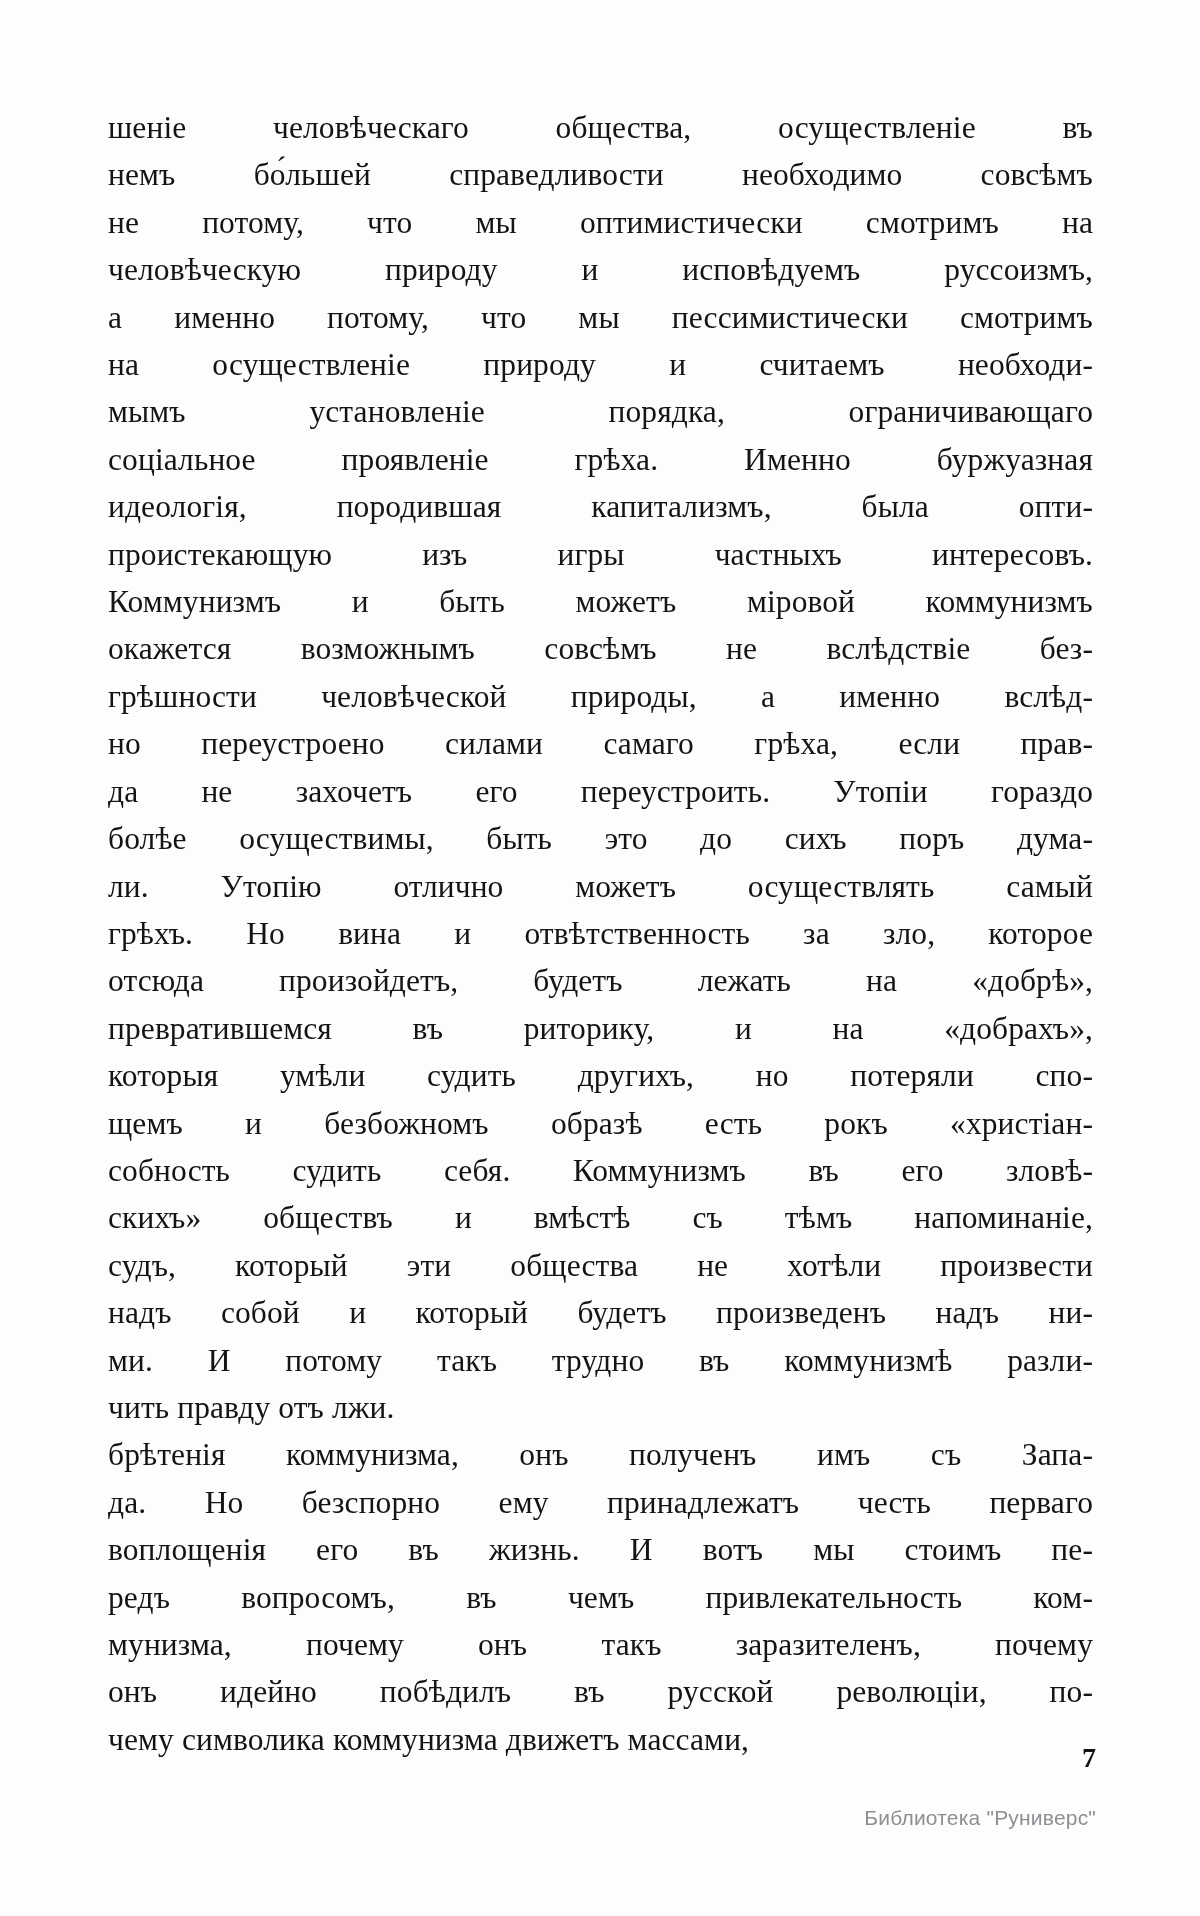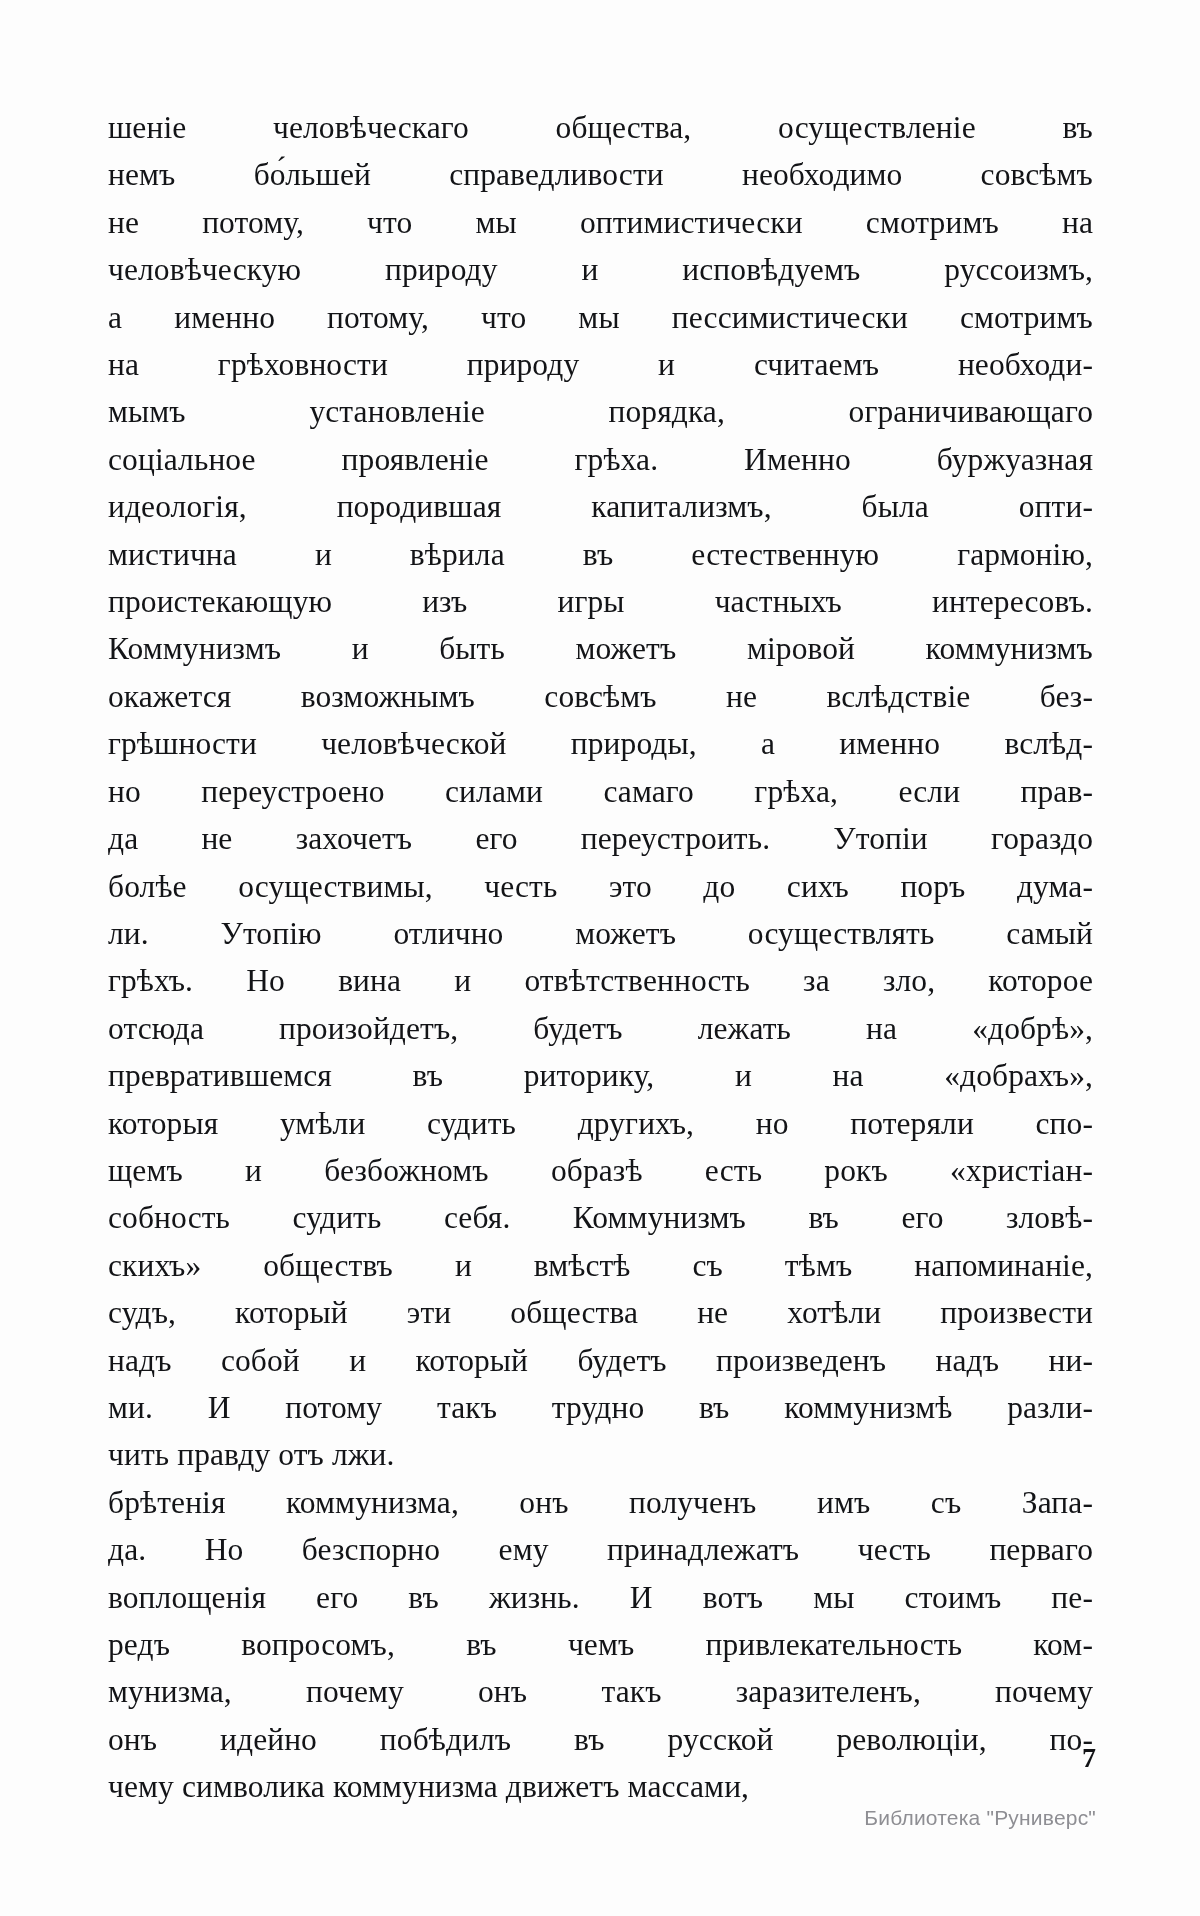--- a/index.html
+++ b/index.html
@@ -88,32 +88,31 @@
 
 <div class="page">
 
   <div class="text-column">
     <p class="para" id="paragraph-1">
         <span class="ln j">шеніе человѣческаго общества, осуществленіе въ</span>
         <span class="ln j">немъ бо́льшей справедливости необходимо совсѣмъ</span>
         <span class="ln j">не потому, что мы оптимистически смотримъ на</span>
         <span class="ln j">человѣческую природу и исповѣдуемъ руссоизмъ,</span>
         <span class="ln j">а именно потому, что мы пессимистически смотримъ</span>
-        <span class="ln j">на грѣховности природу и считаемъ необходи-</span>
+        <span class="ln j">на осуществленіе природу и считаемъ необходи-</span>
         <span class="ln j">мымъ установленіе порядка, ограничивающаго</span>
         <span class="ln j">соціальное проявленіе грѣха. Именно буржуазная</span>
         <span class="ln j">идеологія, породившая капитализмъ, была опти-</span>
-        <span class="ln j">мистична и вѣрила въ естественную гармонію,</span>
         <span class="ln j">проистекающую изъ игры частныхъ интересовъ.</span>
         <span class="ln j">Коммунизмъ и быть можетъ міровой коммунизмъ</span>
         <span class="ln j">окажется возможнымъ совсѣмъ не вслѣдствіе без-</span>
         <span class="ln j">грѣшности человѣческой природы, а именно вслѣд-</span>
         <span class="ln j">но переустроено силами самаго грѣха, если прав-</span>
         <span class="ln j">да не захочетъ его переустроить. Утопіи гораздо</span>
-        <span class="ln j">болѣе осуществимы, честь это до сихъ поръ дума-</span>
+        <span class="ln j">болѣе осуществимы, быть это до сихъ поръ дума-</span>
         <span class="ln j">ли. Утопію отлично можетъ осуществлять самый</span>
         <span class="ln j">грѣхъ. Но вина и отвѣтственность за зло, которое</span>
         <span class="ln j">отсюда произойдетъ, будетъ лежать на «добрѣ»,</span>
         <span class="ln j">превратившемся въ риторику, и на «добрахъ»,</span>
         <span class="ln j">которыя умѣли судить другихъ, но потеряли спо-</span>
         <span class="ln j">щемъ и безбожномъ образѣ есть рокъ «христіан-</span>
         <span class="ln j">собность судить себя. Коммунизмъ въ его зловѣ-</span>
         <span class="ln j">скихъ» обществъ и вмѣстѣ съ тѣмъ  напоминаніе,</span>
         <span class="ln j">судъ, который эти общества не хотѣли произвести</span>
         <span class="ln j">надъ собой и который будетъ произведенъ надъ ни-</span>

